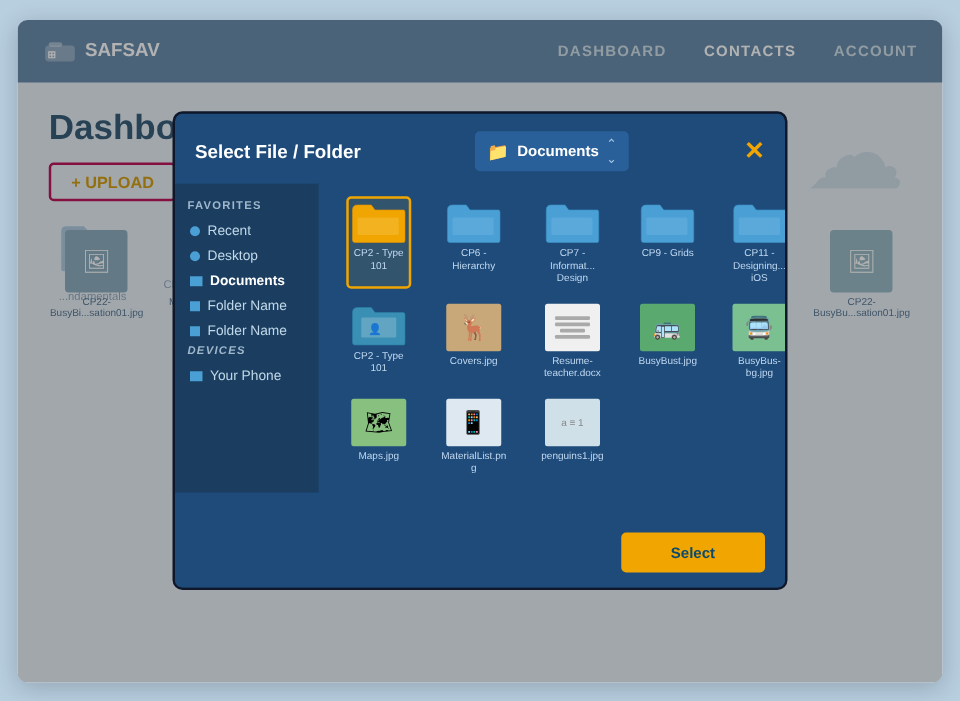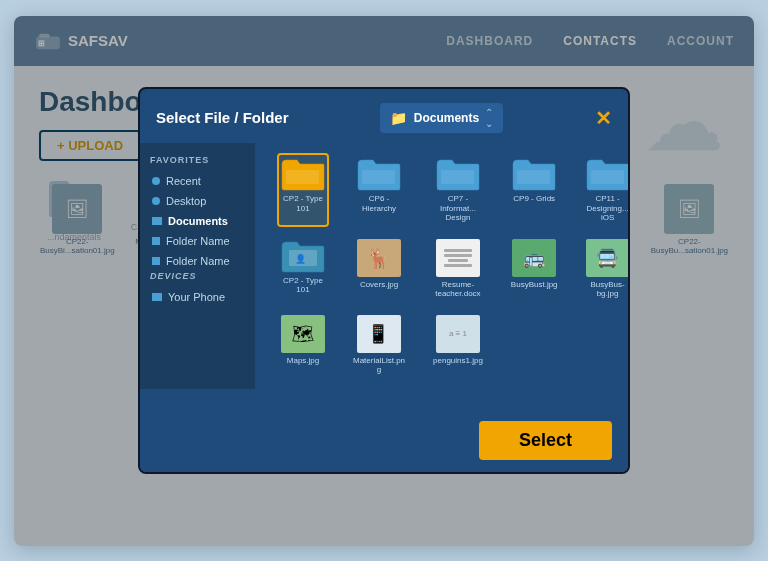--- a/index.html
+++ b/index.html
@@ -66,21 +66,21 @@
       padding: 20px 25px;
       position: relative;
     }
     .page-title {
       font-size: 28px;
       font-weight: 700;
       color: #3a5f7a;
       margin-bottom: 12px;
     }
     .upload-btn {
-      border: 2px solid #0c4a6e;
+      border: 2px solid #be185d;
       background: transparent;
       color: #d4a017;
       font-size: 13px;
       font-weight: 700;
       padding: 6px 16px;
       border-radius: 4px;
       cursor: pointer;
       margin-bottom: 16px;
       display: inline-block;
     }
@@ -289,22 +289,22 @@
     }
     
     .modal-footer {
       padding: 12px 16px;
       display: flex;
       justify-content: flex-end;
       background: #1e4b7a;
     }
     .select-btn {
       background: #f0a500;
-      color: #000000;
-      font-size: 18px;
+      color: #0c4a6e;
+      font-size: 12px;
       font-weight: 700;
       border: none;
       border-radius: 4px;
       padding: 9px 40px;
       cursor: pointer;
       margin-top: 20px;
     }
     
     .bottom-files {
       position: absolute;

